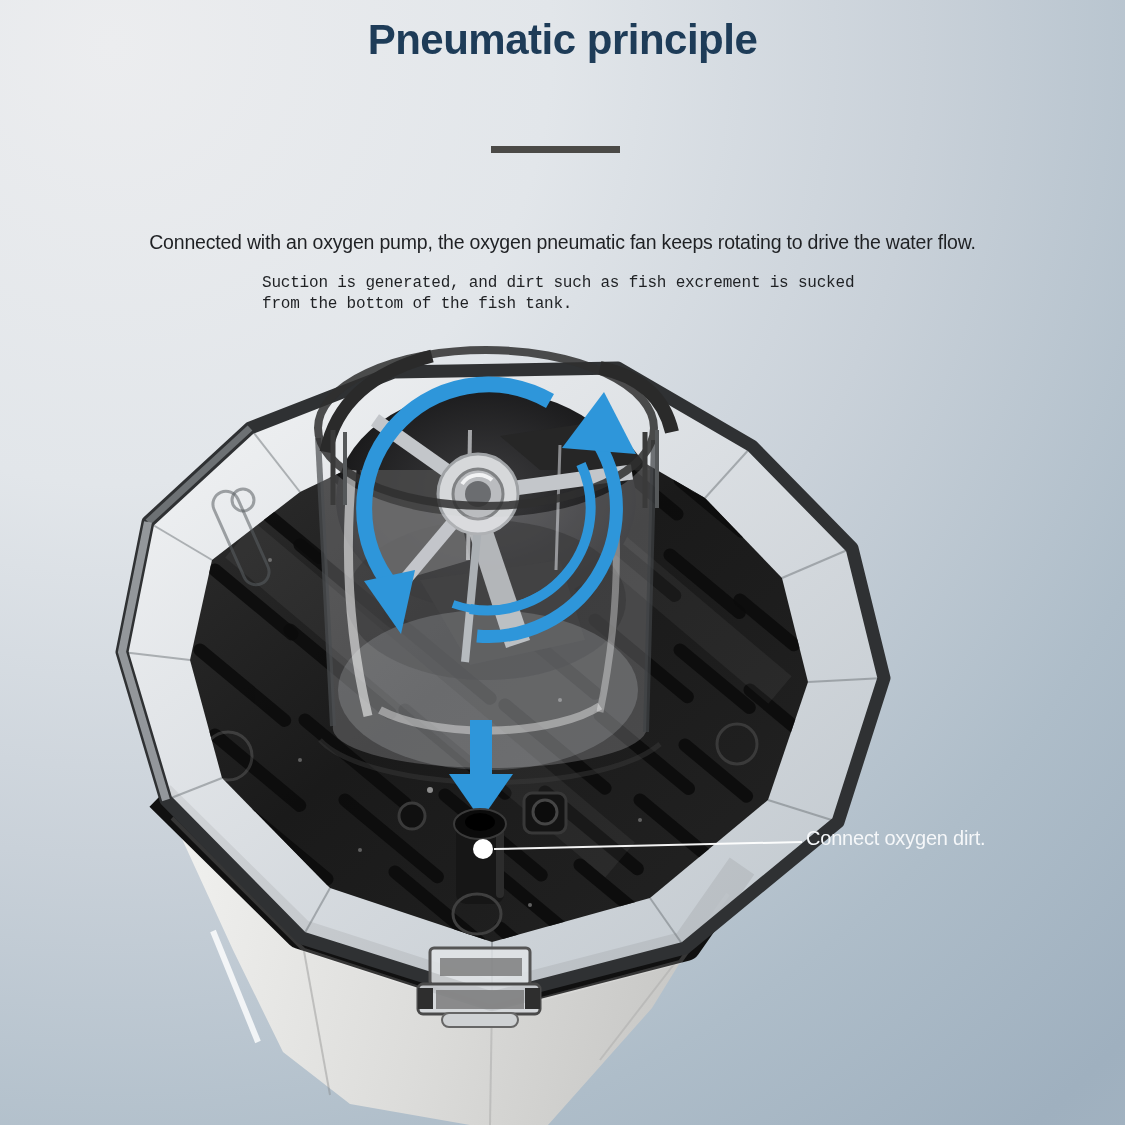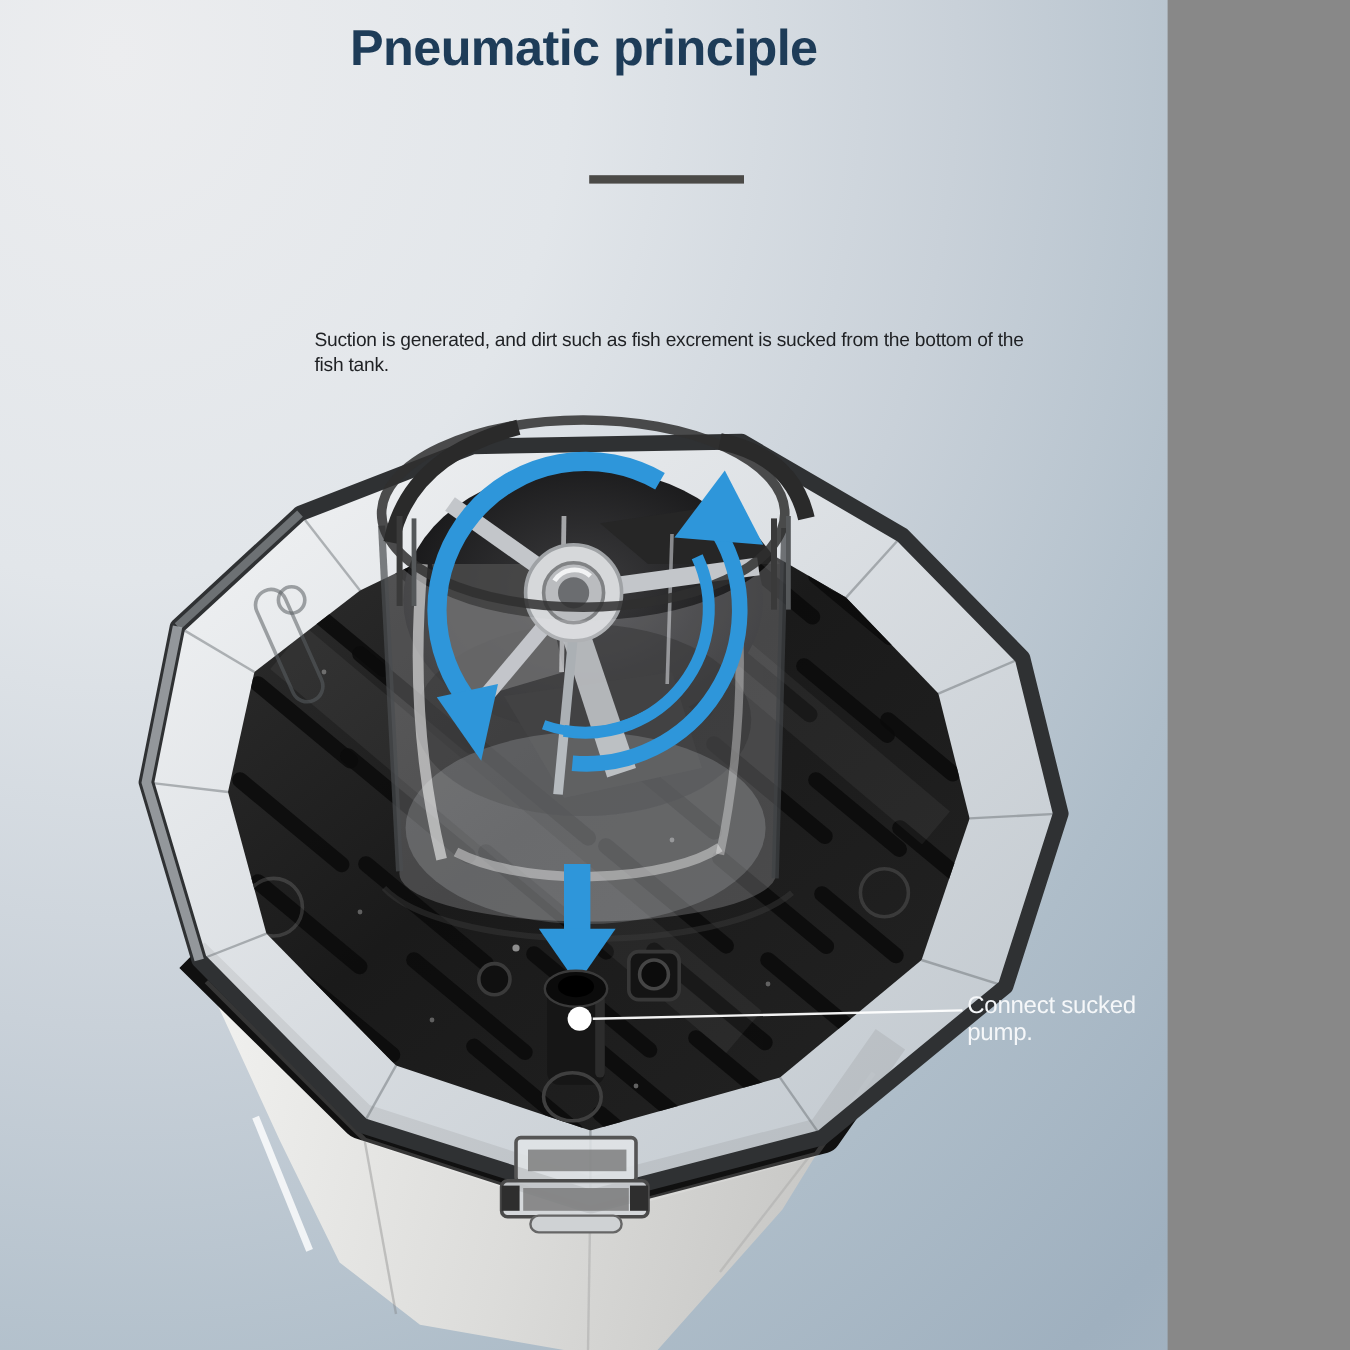--- a/index.html
+++ b/index.html
@@ -1,52 +1,53 @@
 <!DOCTYPE html>
 <html><head>
 <meta charset="utf-8">
 <style>
   html,body{margin:0;padding:0;background:#888;}
   #stage{
-    position:relative;width:973px;height:1125px;overflow:hidden;
+    position:relative;width:1125px;height:1125px;overflow:hidden;
     font-family:"Liberation Sans","DejaVu Sans",sans-serif;
     background:radial-gradient(150% 150% at 10% 4%,
       var(--bg-light,#ECEDEF) 0%,#e2e6ea 26%,#c9d1d9 48%,
       #aebdc9 68%,var(--bg-shade,#9FB0BF) 84%,#a7b6c3 100%);
   }
   .abs{position:absolute;}
   #page-title{
     top:16px;left:0;width:100%;text-align:center;
     font-size:42px;font-weight:600;letter-spacing:-.5px;
     color:var(--title-col,#1E3C58);z-index:3;
   }
   #title-divider{
     left:491px;top:146px;width:129px;height:7px;
     background:var(--divider-col,#4B4A47);z-index:3;
   }
   .desc{color:var(--body-col,#1F2124);z-index:3;line-height:1.32;letter-spacing:-.2px;}
   #desc-1{left:287px;top:184px;width:500px;font-size:16px;}
   #desc-2{left:0;top:230px;width:100%;text-align:center;font-size:19.5px;}
-  #desc-3{left:262px;top:273px;width:600px;font-size:16px;}
+  #desc-3{left:262px;top:273px;width:600px;font-size:16px;font-family:Liberation Mono, monospace;}
   #connect-label{
     left:806px;top:827px;font-size:20px;z-index:4;
     color:var(--ann-col,#F5F7F9);letter-spacing:-.2px;
   }
   #device-svg{left:0;top:0;z-index:1;}
   .slot{stroke:#0b0b0b;stroke-width:13;stroke-linecap:round;opacity:.85;}
 </style>
 </head>
 <body>
 
 <div id="stage" style="--bg-light: #ECEDEF; --bg-shade: #9FB0BF; --title-col: #1E3C58; --body-col: #1F2124; --divider-col: #4B4A47; --ann-col: #F5F7F9;">
 
   <div id="page-title" class="abs">Pneumatic principle</div>
 
   <div id="title-divider" class="abs"></div>
 
+  <div id="desc-2" class="abs desc">Connected with an oxygen pump, the oxygen pneumatic fan keeps rotating to drive the water flow.</div>
   <div id="desc-3" class="abs desc">Suction is generated, and dirt such as fish excrement is sucked from the bottom of the fish tank.</div>
 
   <svg id="device-svg" class="abs" width="1125" height="1125" viewBox="0 0 1125 1125">
     <defs>
       <linearGradient id="lidGrad" x1="0" y1="0" x2="1" y2="1">
         <stop offset="0" stop-color="#f4f5f6" stop-opacity=".95"></stop>
         <stop offset=".5" stop-color="#d9dde1" stop-opacity=".92"></stop>
         <stop offset="1" stop-color="#bfc6cc" stop-opacity=".92"></stop>
       </linearGradient>
       <linearGradient id="plateGrad" x1="0" y1="0" x2="1" y2="1">
@@ -233,14 +234,14 @@
       <rect x="430" y="948" width="100" height="37" rx="4" fill="rgba(225,228,230,.85)" stroke="#555" stroke-width="3"></rect>
       <rect x="440" y="958" width="82" height="18" fill="#6a6a6a" opacity=".7"></rect>
       <rect x="418" y="984" width="122" height="30" rx="5" fill="rgba(212,215,218,.9)" stroke="#4a4a4a" stroke-width="3"></rect>
       <rect x="436" y="990" width="88" height="19" fill="#777" opacity=".8"></rect>
       <rect x="418" y="988" width="15" height="21" fill="#2e2e2e"></rect>
       <rect x="525" y="988" width="15" height="21" fill="#2e2e2e"></rect>
       <rect x="442" y="1013" width="76" height="14" rx="7" fill="#cfd2d4" stroke="#666" stroke-width="2"></rect>
     </g>
   </svg>
 
-  <div id="connect-label" class="abs">Connect sucked pump.</div>
+  <div id="connect-label" class="abs">Connect oxygen dirt.</div>
 </div>
 
 </body></html>

